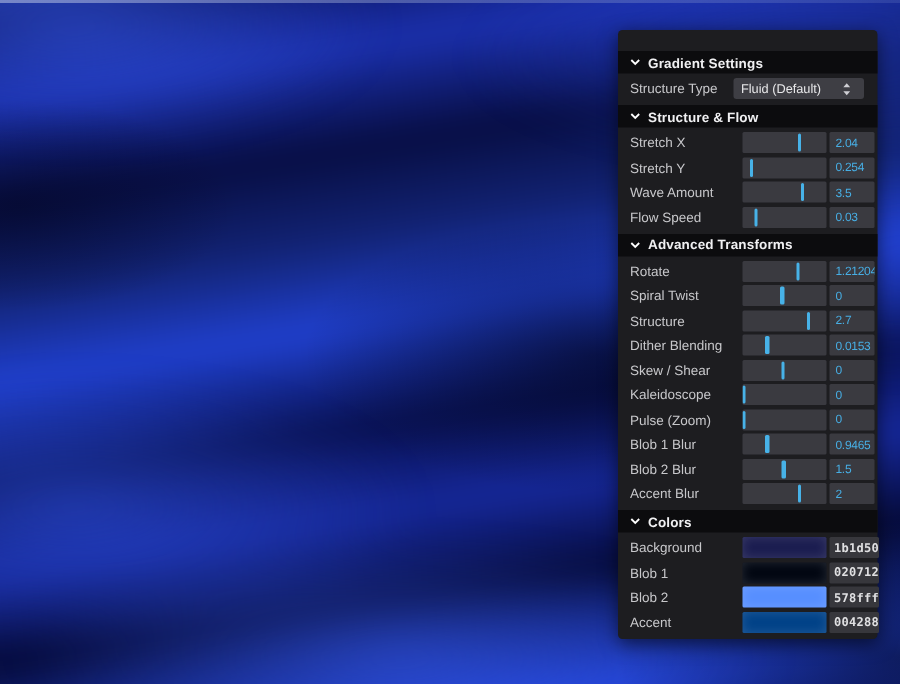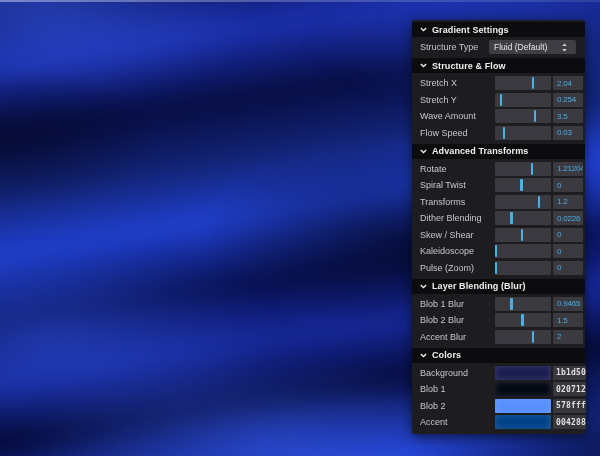--- a/index.html
+++ b/index.html
@@ -44,21 +44,21 @@
   .panel{
     position:absolute;left:412px;top:20px;width:173px;
     background:#1d1d20;border-radius:3px;
     padding:2px 0;box-shadow:0 3px 12px rgba(0,0,0,0.55);
   }
   .section-header{
     height:15px;background:#0c0c0e;
     display:flex;align-items:center;gap:5px;
     padding:0 8px;margin:4px 0 3px;cursor:pointer;
   }
-  .section:first-child .section-header{margin-top:0;}
+  .section:first-child .section-header{margin-top:12px;}
   .chev{display:flex;align-items:center;}
   .section-title{color:#f0f0f2;font-size:9px;font-weight:bold;letter-spacing:0.1px;}
   .row{
     height:14px;margin:0 2px 2.5px 0;padding-left:8px;
     display:flex;align-items:center;
   }
   .row-label{flex:1;color:#c7c7ca;font-size:9px;white-space:nowrap;}
   .row-control{width:88px;display:flex;gap:2px;height:14px;flex:0 0 88px;}
   .slider-track{
     position:relative;width:56px;flex:0 0 56px;
@@ -203,36 +203,36 @@
     <span class="row-label">Spiral Twist</span>
     <div class="row-control">
       <div class="slider-track">
         <div class="tick" style="left: 47%;"></div>
       </div>
       <div class="value">0</div>
     </div>
   </div>
 
   <div class="row">
-    <span class="row-label">Transforms</span>
+    <span class="row-label">Structure</span>
     <div class="row-control">
       <div class="slider-track">
         <div class="tick" style="left: 78%;"></div>
       </div>
-      <div class="value">1.2</div>
+      <div class="value">2.7</div>
     </div>
   </div>
 
   <div class="row">
     <span class="row-label">Dither Blending</span>
     <div class="row-control">
       <div class="slider-track">
         <div class="tick" style="left: 29%;"></div>
       </div>
-      <div class="value">0.0226</div>
+      <div class="value">0.0153</div>
     </div>
   </div>
 
   <div class="row">
     <span class="row-label">Skew / Shear</span>
     <div class="row-control">
       <div class="slider-track">
         <div class="tick" style="left: 48%;"></div>
       </div>
       <div class="value">0</div>
@@ -249,74 +249,66 @@
     </div>
   </div>
 
   <div class="row">
     <span class="row-label">Pulse (Zoom)</span>
     <div class="row-control">
       <div class="slider-track">
         <div class="tick" style="left: 1%;"></div>
       </div>
       <div class="value">0</div>
+    </div>
+  </div>
+</div>
+  </div>
+
+  <div class="section">
+    <div class="section-body">
+  <div class="row">
+    <span class="row-label">Blob 1 Blur</span>
+    <div class="row-control">
+      <div class="slider-track">
+        <div class="tick" style="left: 29%;"></div>
+      </div>
+      <div class="value">0.9465</div>
+    </div>
+  </div>
+
+  <div class="row">
+    <span class="row-label">Blob 2 Blur</span>
+    <div class="row-control">
+      <div class="slider-track">
+        <div class="tick" style="left: 49%;"></div>
+      </div>
+      <div class="value">1.5</div>
+    </div>
+  </div>
+
+  <div class="row">
+    <span class="row-label">Accent Blur</span>
+    <div class="row-control">
+      <div class="slider-track">
+        <div class="tick" style="left: 67%;"></div>
+      </div>
+      <div class="value">2</div>
     </div>
   </div>
 </div>
   </div>
 
   <div class="section">
     <div class="section-header">
       <span class="chev">
         <svg width="7" height="7" viewBox="0 0 8 8">
             <path d="M1 2.3 L4 5.3 L7 2.3" fill="none" stroke="#ffffff" stroke-width="1.4"></path>
           </svg>
       </span>
-      <span class="section-title">Layer Blending (Blur)</span>
-    </div>
-    <div class="section-body">
-  <div class="row">
-    <span class="row-label">Blob 1 Blur</span>
-    <div class="row-control">
-      <div class="slider-track">
-        <div class="tick" style="left: 29%;"></div>
-      </div>
-      <div class="value">0.9465</div>
-    </div>
-  </div>
-
-  <div class="row">
-    <span class="row-label">Blob 2 Blur</span>
-    <div class="row-control">
-      <div class="slider-track">
-        <div class="tick" style="left: 49%;"></div>
-      </div>
-      <div class="value">1.5</div>
-    </div>
-  </div>
-
-  <div class="row">
-    <span class="row-label">Accent Blur</span>
-    <div class="row-control">
-      <div class="slider-track">
-        <div class="tick" style="left: 67%;"></div>
-      </div>
-      <div class="value">2</div>
-    </div>
-  </div>
-</div>
-  </div>
-
-  <div class="section">
-    <div class="section-header">
-      <span class="chev">
-        <svg width="7" height="7" viewBox="0 0 8 8">
-            <path d="M1 2.3 L4 5.3 L7 2.3" fill="none" stroke="#ffffff" stroke-width="1.4"></path>
-          </svg>
-      </span>
       <span class="section-title">Colors</span>
     </div>
     <div class="section-body">
   <div class="row">
     <span class="row-label">Background</span>
     <div class="row-control">
       <div class="swatch" style="background: rgb(27, 29, 80);"></div>
       <div class="hex">1b1d50</div>
     </div>
   </div>

